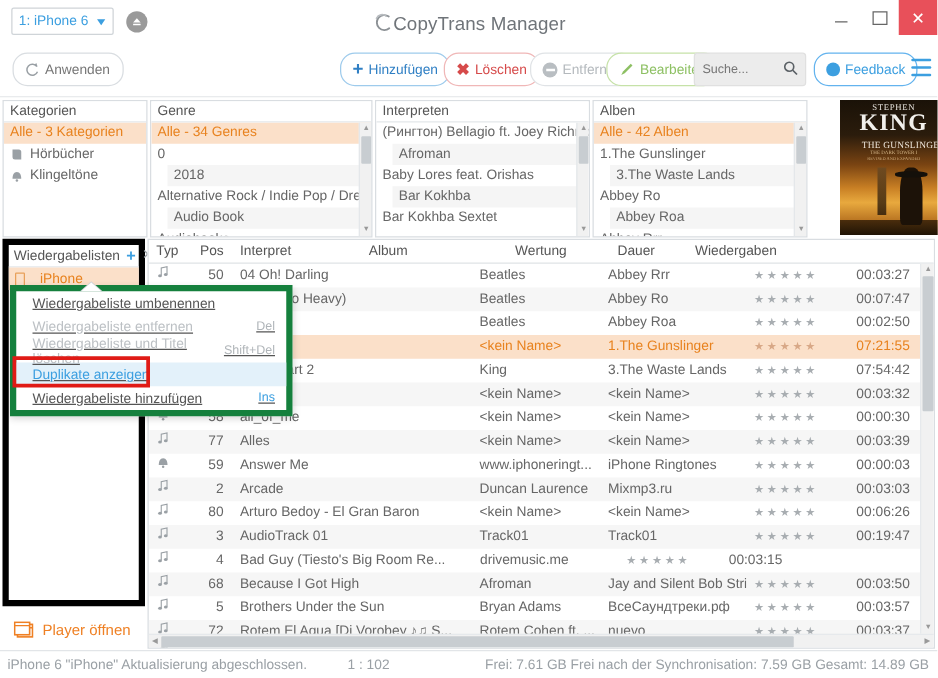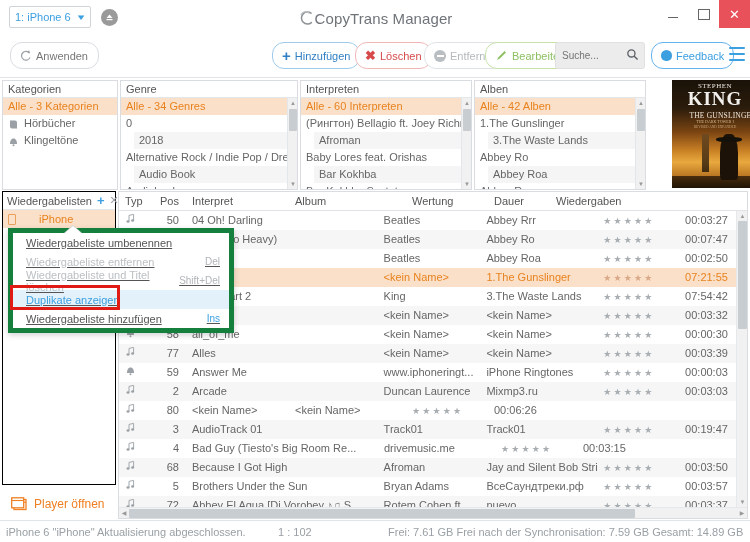--- a/index.html
+++ b/index.html
@@ -183,32 +183,32 @@
     background: #14100a; border-radius: 40%;
   }
   .cover .ground {
     position: absolute; left: 0; right: 0; bottom: 0; height: 12px;
     background: linear-gradient(180deg,#4a2d0d,#201405);
   }
 
   
   .sidebar {
     position: absolute; left: 2px; top: 191px; width: 114px; height: 294px;
-    border: 1px solid #000000; background: #fff;
+    border: 5px solid #000000; background: #fff;
     display: flex; flex-direction: column;
   }
   .sb-head {
     height: 18px; display: flex; align-items: center; padding-left: 4px;
     font-size: 11px; color: #555; border-bottom: 1px solid #e4e7ea; gap: 5px;
   }
   .sb-head .sp { margin-left: auto; }
   .sb-plus { color: #3c9fe0; font-size: 13px; font-weight: bold; line-height: 1; }
   .sb-x { color: #9aa0a5; font-size: 11px; margin-right: 5px; line-height: 1; }
   .sb-row {
-    height: 18px; display: flex; align-items: center; gap: 23px;
+    height: 18px; display: flex; align-items: center; gap: 12px;
     padding-left: 5px; font-size: 11px;
   }
   .sb-row.sel { background: #fbe0c9; color: #e8821e; }
   .phone-icon { width: 8px; height: 11px; border: 1px solid #e8a05a; border-radius: 1px; flex: none; }
 
   .player-open {
     position: absolute; left: 2px; top: 489px; width: 114px; height: 30px;
     display: flex; align-items: center; gap: 7px; padding-left: 9px;
     color: #ef8024; font-size: 12px; background: #fff;
   }
@@ -441,23 +441,20 @@
           <div class="arr up">▲</div>
           <div class="thumb" style="top:11px;height:22px;"></div>
           <div class="arr dn">▼</div>
         </div>
       </div>
     </div>
 
     <div class="fpanel fp-interpreten">
       <div class="fp-head">Interpreten</div>
       <div class="fp-list">
-        <div class="fp-row sel">
-            <span>Alle - 60 Interpreten</span>
-          </div>
         <div class="fp-row">
             <span>(Рингтон) Bellagio ft. Joey Richmond</span>
           </div>
         <div class="fp-row alt">
             <span>Afroman</span>
           </div>
         <div class="fp-row">
             <span>Baby Lores feat. Orishas</span>
           </div>
         <div class="fp-row alt">
@@ -691,20 +688,21 @@
           <div class="td c-dauer">00:03:03</div>
           <div class="td c-plays"></div>
         </div>
         <div class="trow">
           <div class="td c-typ"><svg width="11" height="11" viewBox="0 0 11 11">
               <path d="M4 8.4 V2.4 L8.6 1.4 V7.4" stroke="#9aa0a5" stroke-width="0.9" fill="none"></path>
               <ellipse cx="3" cy="8.5" rx="1.5" ry="1.2" fill="#9aa0a5"></ellipse>
               <ellipse cx="7.6" cy="7.5" rx="1.5" ry="1.2" fill="#9aa0a5"></ellipse>
             </svg></div>
           <div class="td c-pos">80</div>
+          <div class="td c-title">Arturo Bedoy - El Gran Baron</div>
           <div class="td c-artist">&lt;kein Name&gt;</div>
           <div class="td c-album">&lt;kein Name&gt;</div>
           <div class="td c-rating"><span class="stars">★★★★★</span></div>
           <div class="td c-dauer">00:06:26</div>
           <div class="td c-plays"></div>
         </div>
         <div class="trow alt">
           <div class="td c-typ"><svg width="11" height="11" viewBox="0 0 11 11">
               <path d="M4 8.4 V2.4 L8.6 1.4 V7.4" stroke="#9aa0a5" stroke-width="0.9" fill="none"></path>
               <ellipse cx="3" cy="8.5" rx="1.5" ry="1.2" fill="#9aa0a5"></ellipse>
@@ -759,21 +757,21 @@
           <div class="td c-dauer">00:03:57</div>
           <div class="td c-plays"></div>
         </div>
         <div class="trow alt">
           <div class="td c-typ"><svg width="11" height="11" viewBox="0 0 11 11">
               <path d="M4 8.4 V2.4 L8.6 1.4 V7.4" stroke="#9aa0a5" stroke-width="0.9" fill="none"></path>
               <ellipse cx="3" cy="8.5" rx="1.5" ry="1.2" fill="#9aa0a5"></ellipse>
               <ellipse cx="7.6" cy="7.5" rx="1.5" ry="1.2" fill="#9aa0a5"></ellipse>
             </svg></div>
           <div class="td c-pos">72</div>
-          <div class="td c-title">Abbey El Agua [Dj Vorobey ♪♫ S...</div>
+          <div class="td c-title">Rotem El Agua [Dj Vorobey ♪♫ S...</div>
           <div class="td c-artist">Rotem Cohen ft. ...</div>
           <div class="td c-album">nuevo</div>
           <div class="td c-rating"><span class="stars">★★★★★</span></div>
           <div class="td c-dauer">00:03:37</div>
           <div class="td c-plays"></div>
         </div>
         <div class="trow">
           <div class="td c-typ"><svg width="11" height="11" viewBox="0 0 11 11">
               <path d="M4 8.4 V2.4 L8.6 1.4 V7.4" stroke="#9aa0a5" stroke-width="0.9" fill="none"></path>
               <ellipse cx="3" cy="8.5" rx="1.5" ry="1.2" fill="#9aa0a5"></ellipse>

